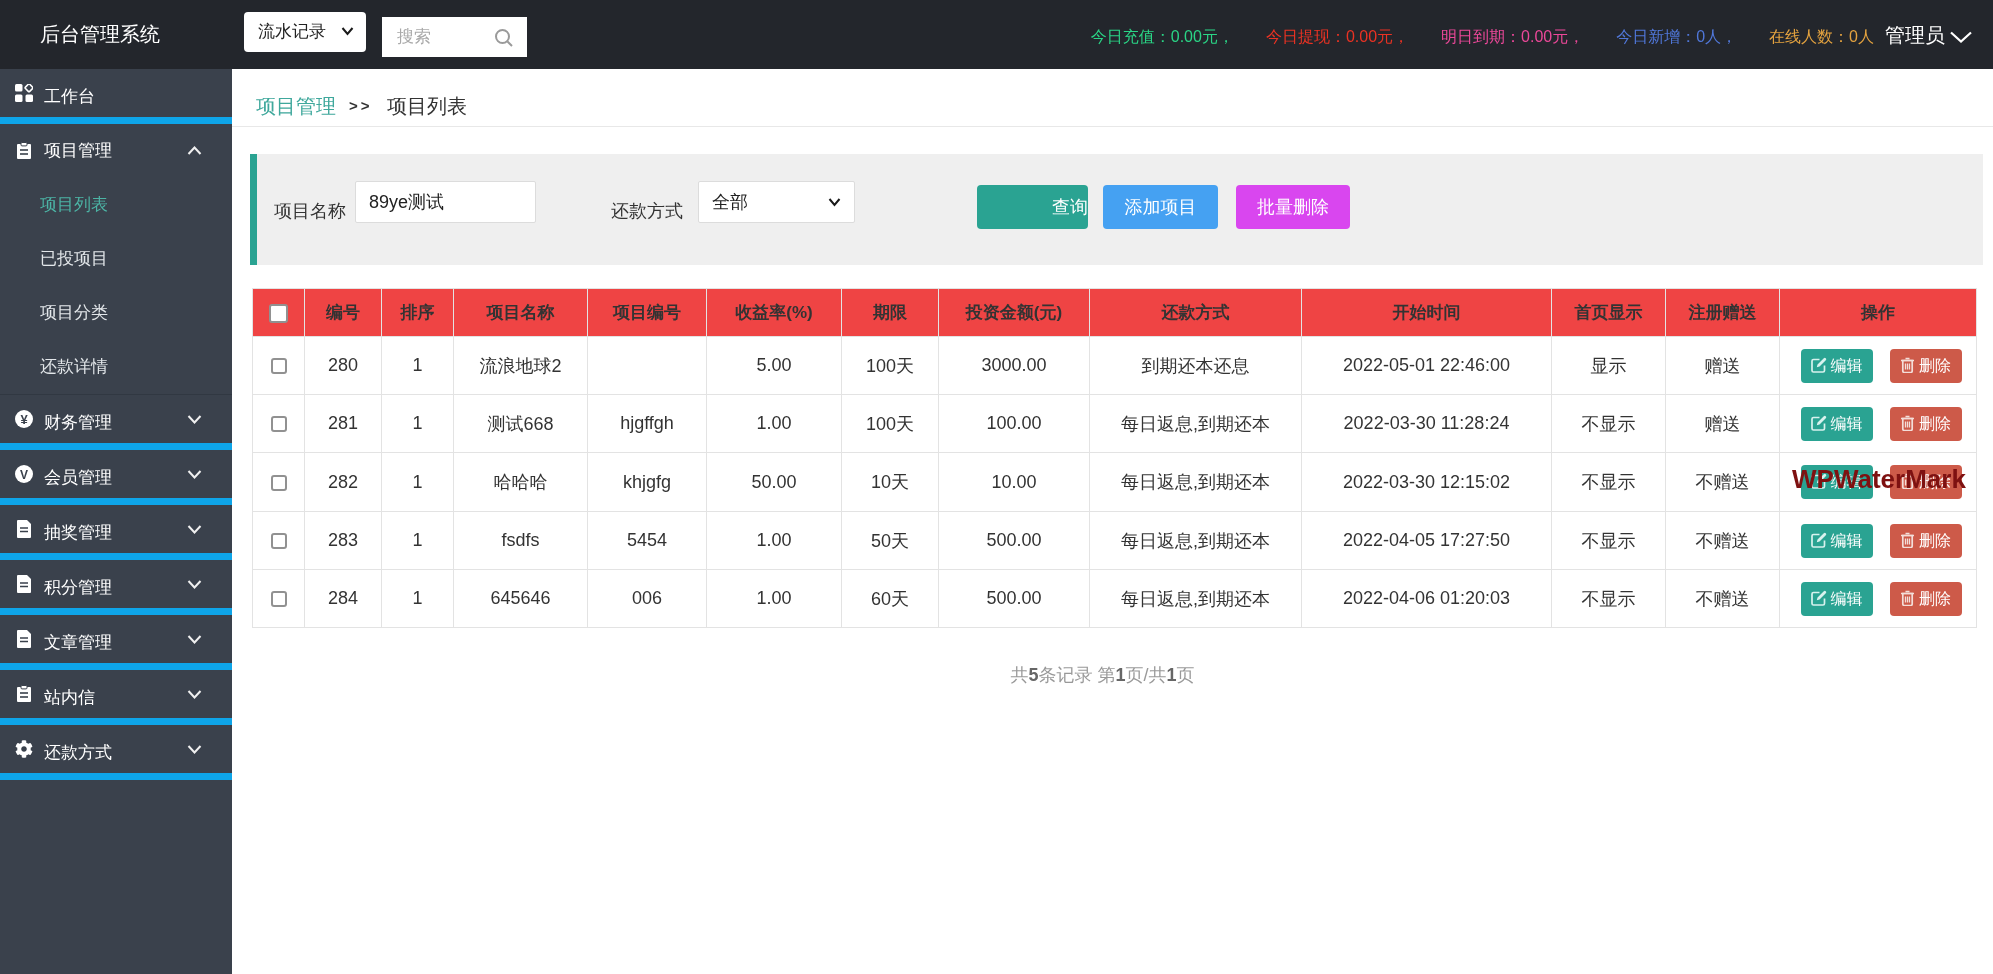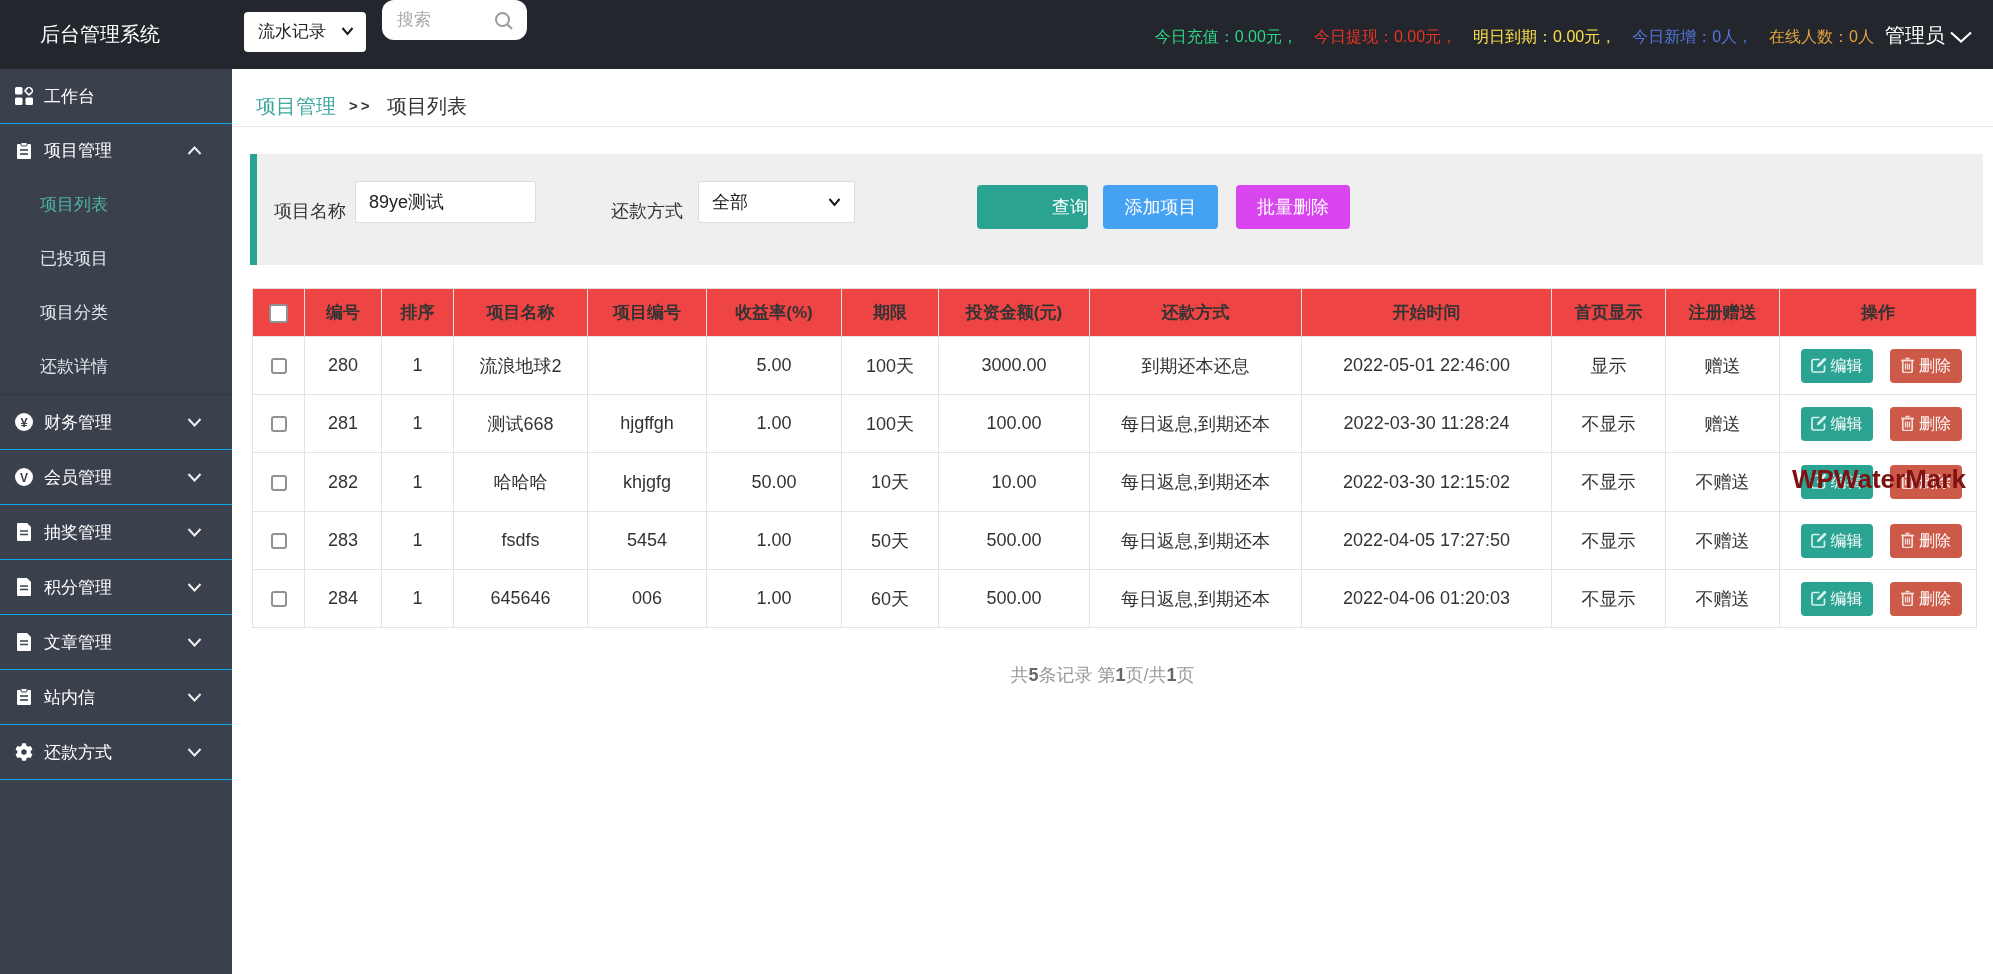--- a/index.html
+++ b/index.html
@@ -4,32 +4,32 @@
 <style>
 * { margin:0; padding:0; box-sizing:border-box; }
 html,body { width:1993px; height:974px; overflow:hidden; background:#fff;
   font-family:"Liberation Sans", sans-serif; }
 
 .topbar { position:absolute; left:0; top:0; width:1993px; height:69px; background:#23262c; z-index:5; }
 .logo { position:absolute; left:40px; top:0; height:69px; line-height:69px; color:#fff; font-size:20px; font-weight:500; }
 .tsel { position:absolute; left:244px; top:12px; width:122px; height:40px; background:#fff; border-radius:4px;
   font-size:17px; color:#222; line-height:40px; padding-left:14px; }
 .tsel svg { position:absolute; right:12px; top:14px; }
-.tsearch { position:absolute; left:382px; top:0; width:145px; height:40px; background:#fff; border-radius:12px;
+.tsearch { position:absolute; left:382px; top:17px; width:145px; height:40px; background:#fff; border-radius:0;
   font-size:17px; color:#a9a9a9; line-height:40px; padding-left:15px; }
 .tsearch svg { position:absolute; right:12px; top:10px; }
 .tstats { position:absolute; right:20px; top:0; height:69px; line-height:70px; font-size:16px; white-space:nowrap; }
-.tstats span { margin-left:16px; }
-.st-g { color:#2ad586; } .st-r { color:#ea3223; } .st-m { color:#fde047; }
+.tstats span { margin-left:32px; }
+.st-g { color:#2ad586; } .st-r { color:#ea3223; } .st-m { color:#ec4899; }
 .st-b { color:#5077d9; } .st-o { color:#e3a23f; }
 .st-w { color:#fff; font-size:20px; margin-left:11px !important; }
 .st-w svg { vertical-align:middle; margin-left:4px; }
 
 .sidebar { position:absolute; left:0; top:69px; width:232px; height:905px; background:#3a414c; z-index:4; }
-.mi { position:relative; height:55px; line-height:55px; color:#fff; font-size:17px; border-bottom:1px solid #0ea5e9; }
+.mi { position:relative; height:55px; line-height:55px; color:#fff; font-size:17px; border-bottom:7px solid #0ea5e9; }
 .mi.nb { border-bottom:none; height:54px; line-height:54px; }
 .mi .txt { position:absolute; left:44px; top:0; }
 .mi .ico { position:absolute; left:15px; top:50%; margin-top:-9px; width:18px; height:18px; }
 .mi .car { position:absolute; right:30px; top:50%; margin-top:-5px; }
 .smenu { border-bottom:1px solid #313842; }
 .smi { height:54px; line-height:54px; padding-left:40px; font-size:17px; color:#e3e7ea; }
 .smi.act { color:#4cb4a5; }
 
 .main { position:absolute; left:232px; top:69px; width:1761px; height:905px; background:#fff; }
 .crumb { position:absolute; left:0; top:0; width:1761px; height:58px; border-bottom:1px solid #e8e8e8; }

